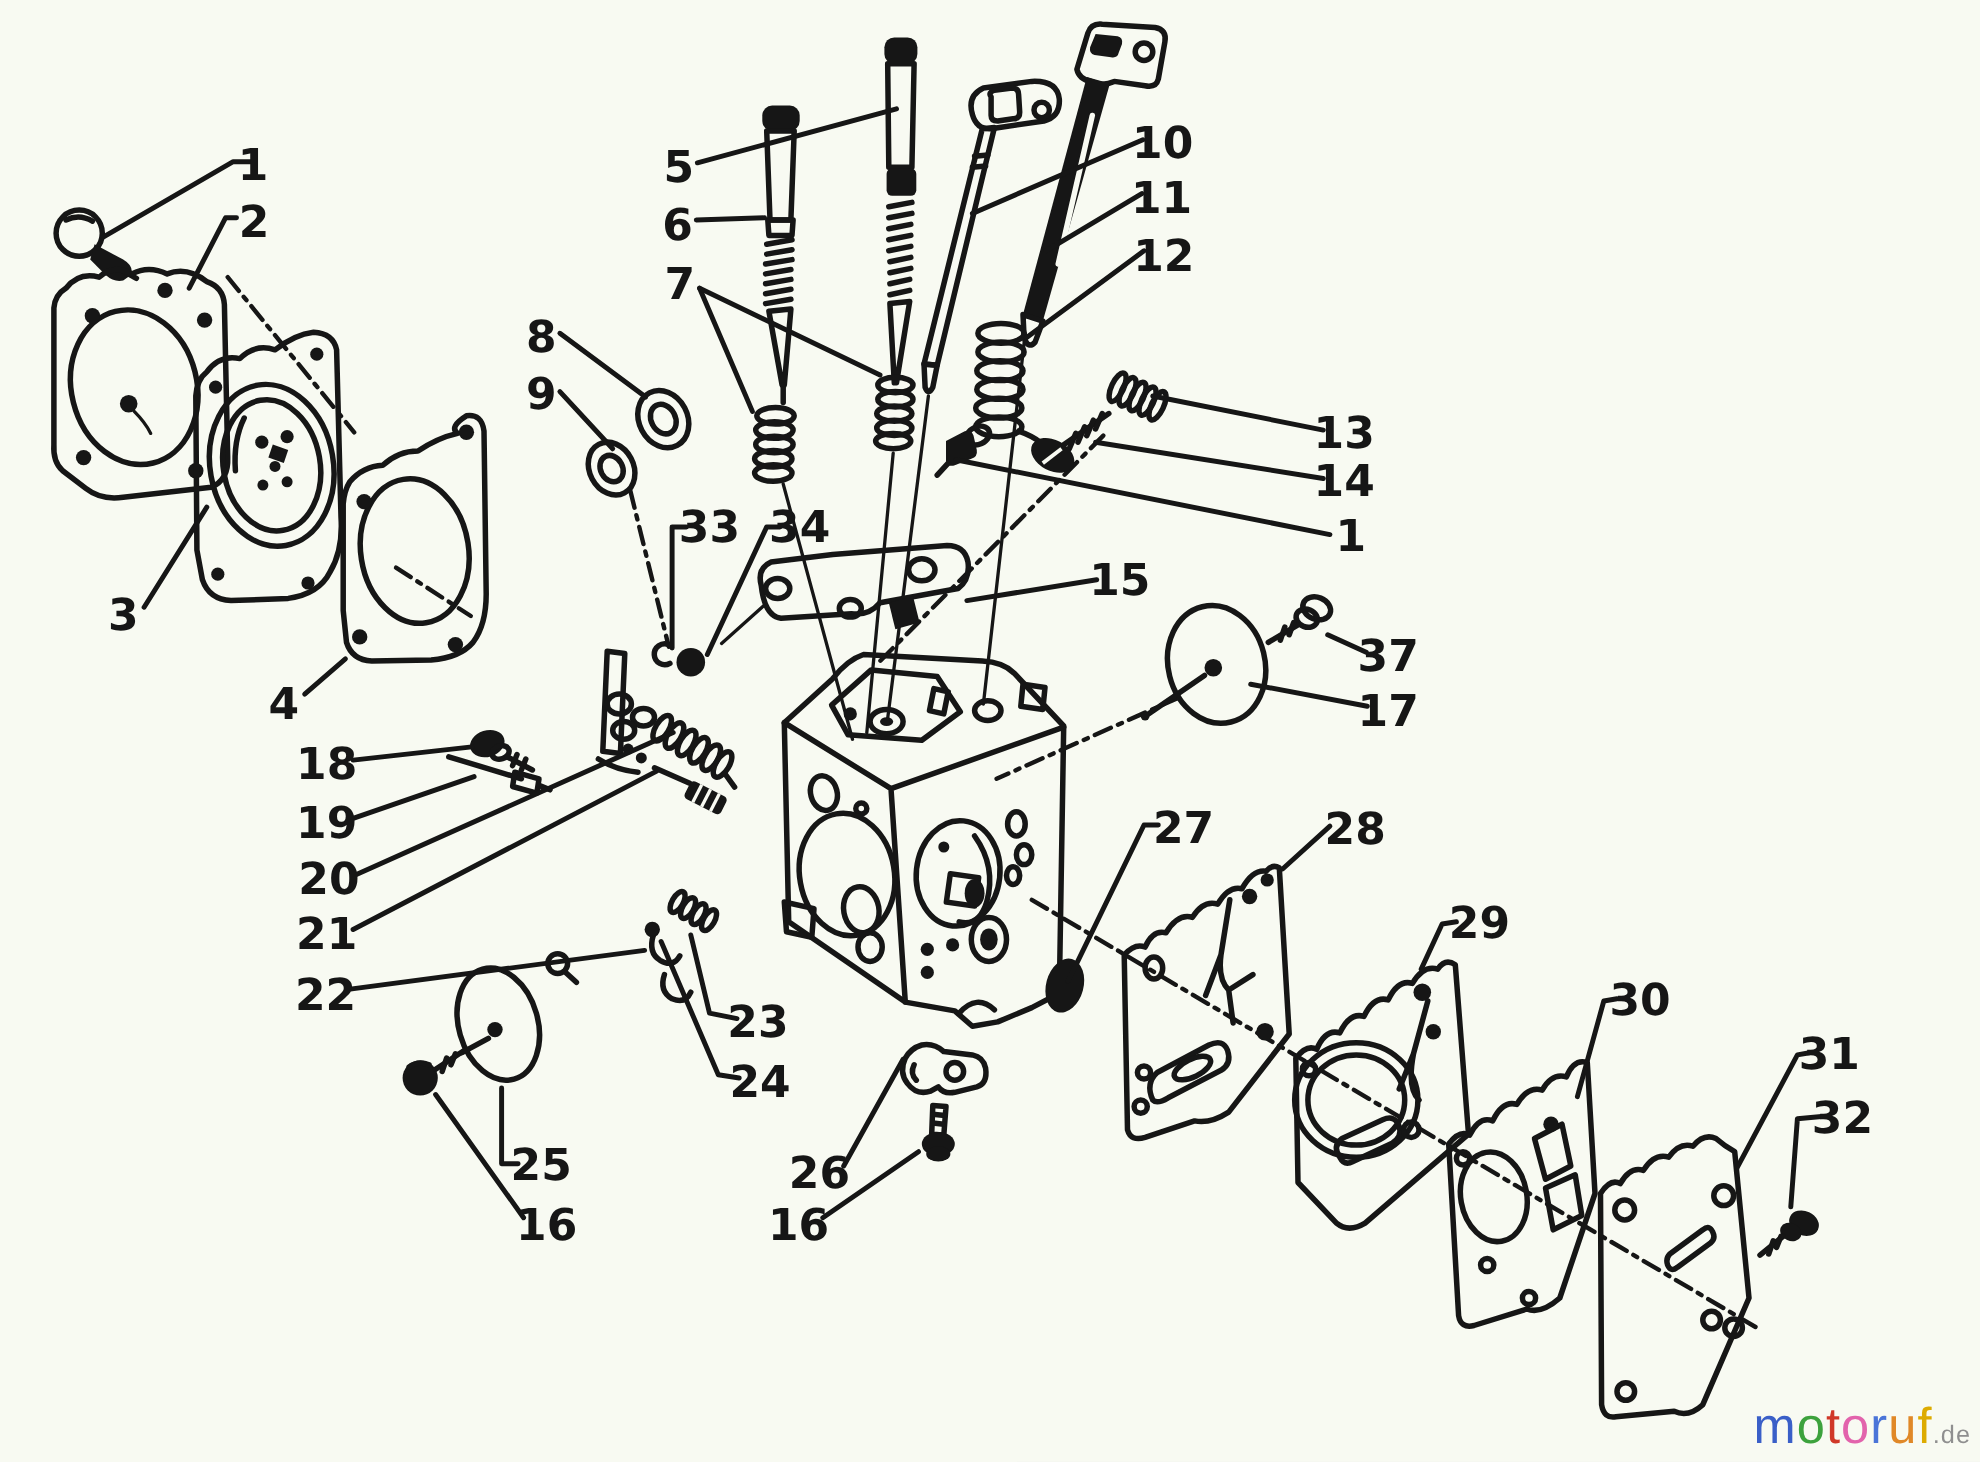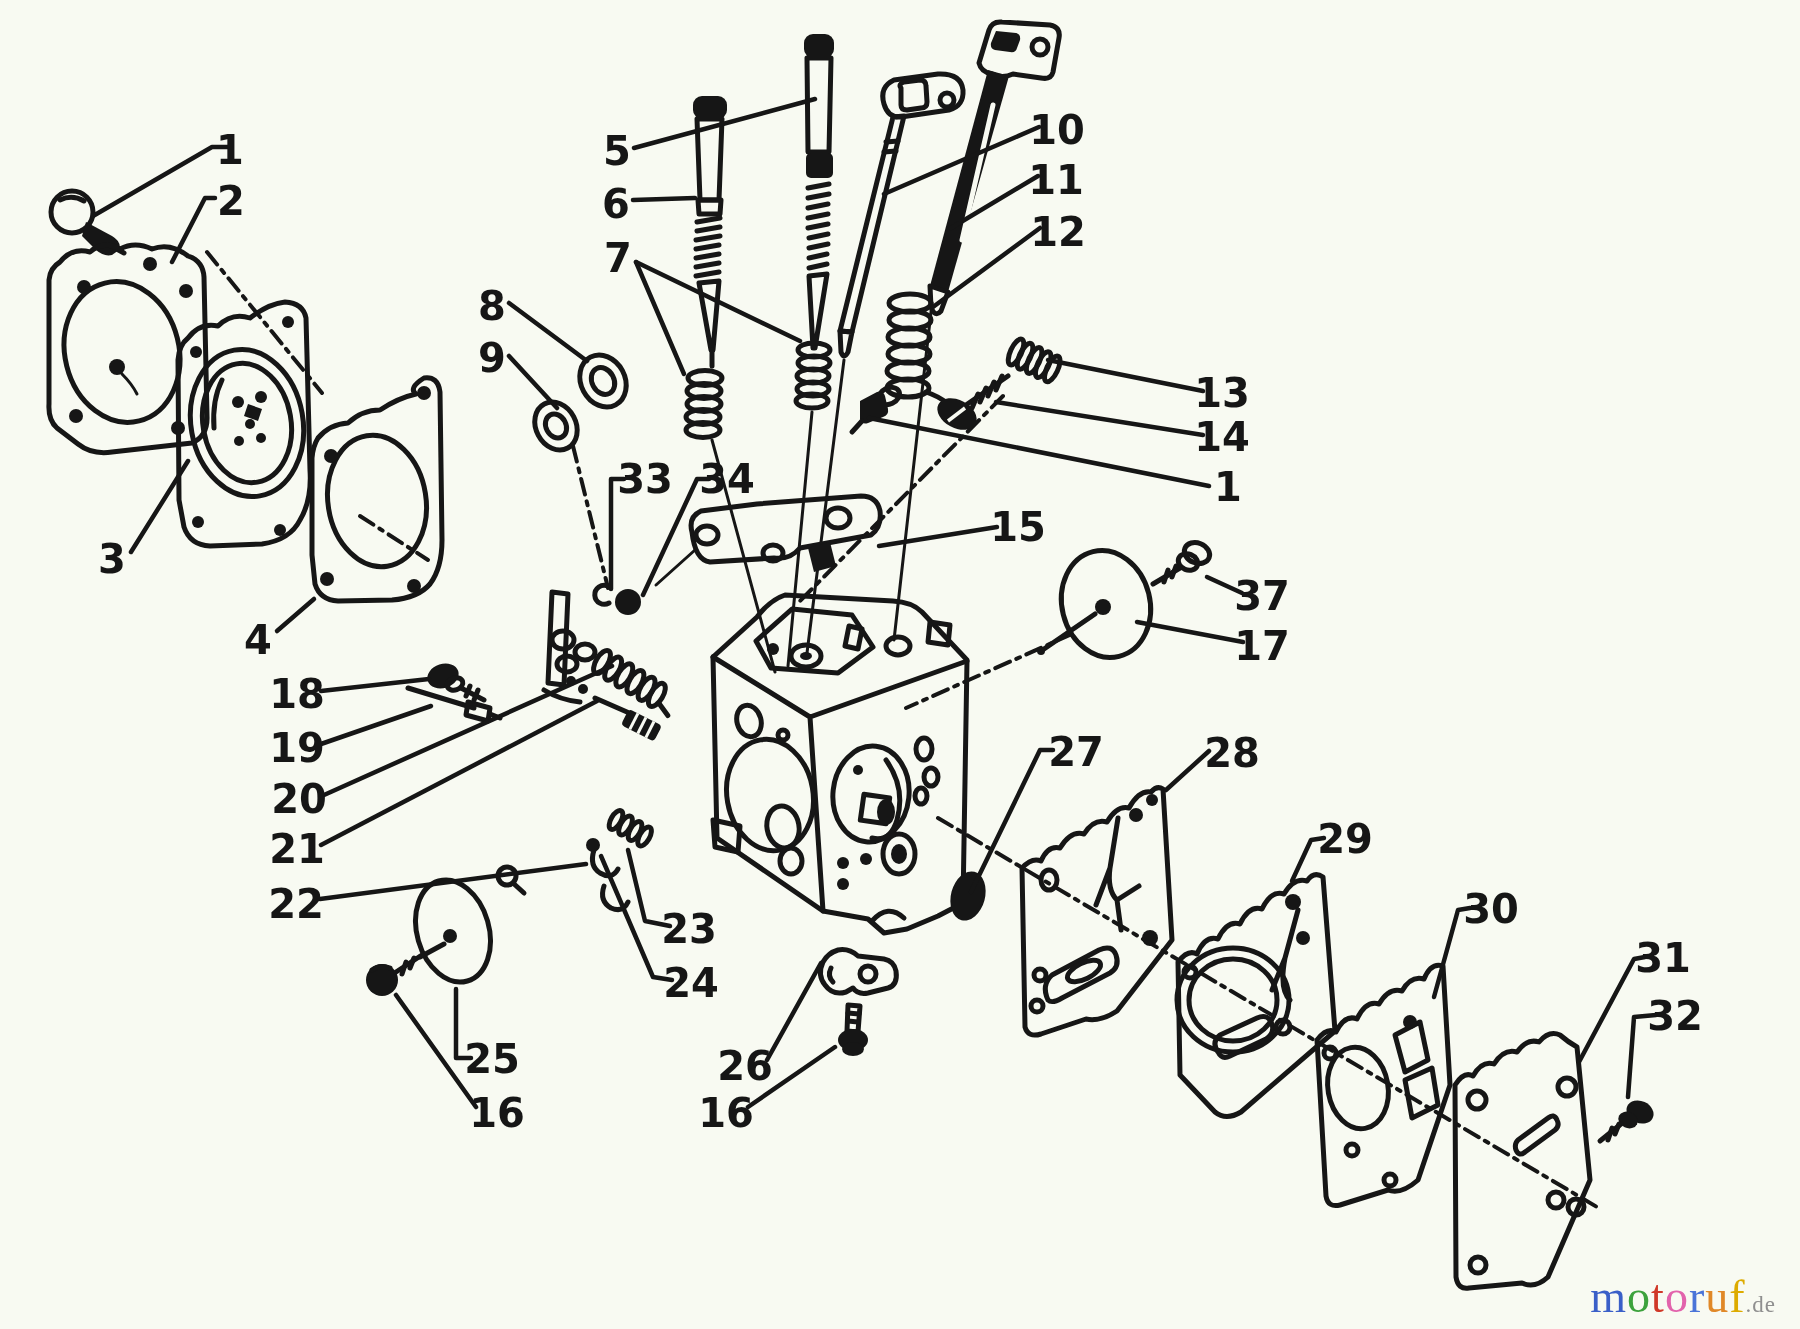--- a/index.html
+++ b/index.html
@@ -6,21 +6,21 @@
   html,body{margin:0;padding:0;background:#e8e8e8;}
   #page{position:relative;width:1800px;height:1329px;background:#f8faf2;overflow:hidden;
         font-family:"DejaVu Sans",sans-serif;}
   svg{position:absolute;left:0;top:0;}
   .ln{stroke:#161616;fill:none;stroke-width:5;stroke-linecap:round;stroke-linejoin:round;}
   .thin{stroke:#161616;fill:none;stroke-width:3;stroke-linecap:round;}
   .fill{fill:#161616;stroke:none;}
   .leader{stroke:#161616;fill:none;stroke-width:4.5;stroke-linecap:round;stroke-linejoin:round;}
   .axis{stroke:#161616;fill:none;stroke-width:4;stroke-dasharray:16 7 4 7;stroke-linecap:round;}
   .callout-num{font-family:"DejaVu Sans",sans-serif;font-weight:bold;font-size:40px;fill:#161616;}
-  #watermark{position:absolute;right:24px;bottom:6px;font-family:Liberation Serif, serif;
+  #watermark{position:absolute;right:8px;bottom:6px;font-family:Liberation Sans, sans-serif;
              font-size:46px;letter-spacing:1px;user-select:none;margin-left:48px;}
   #watermark .suffix{font-size:23px;}
 </style>
 </head>
 <body>
 
 <div id="page">
 <svg id="art" width="1800" height="1329" viewBox="0 0 1800 1329">
 
   <g>

